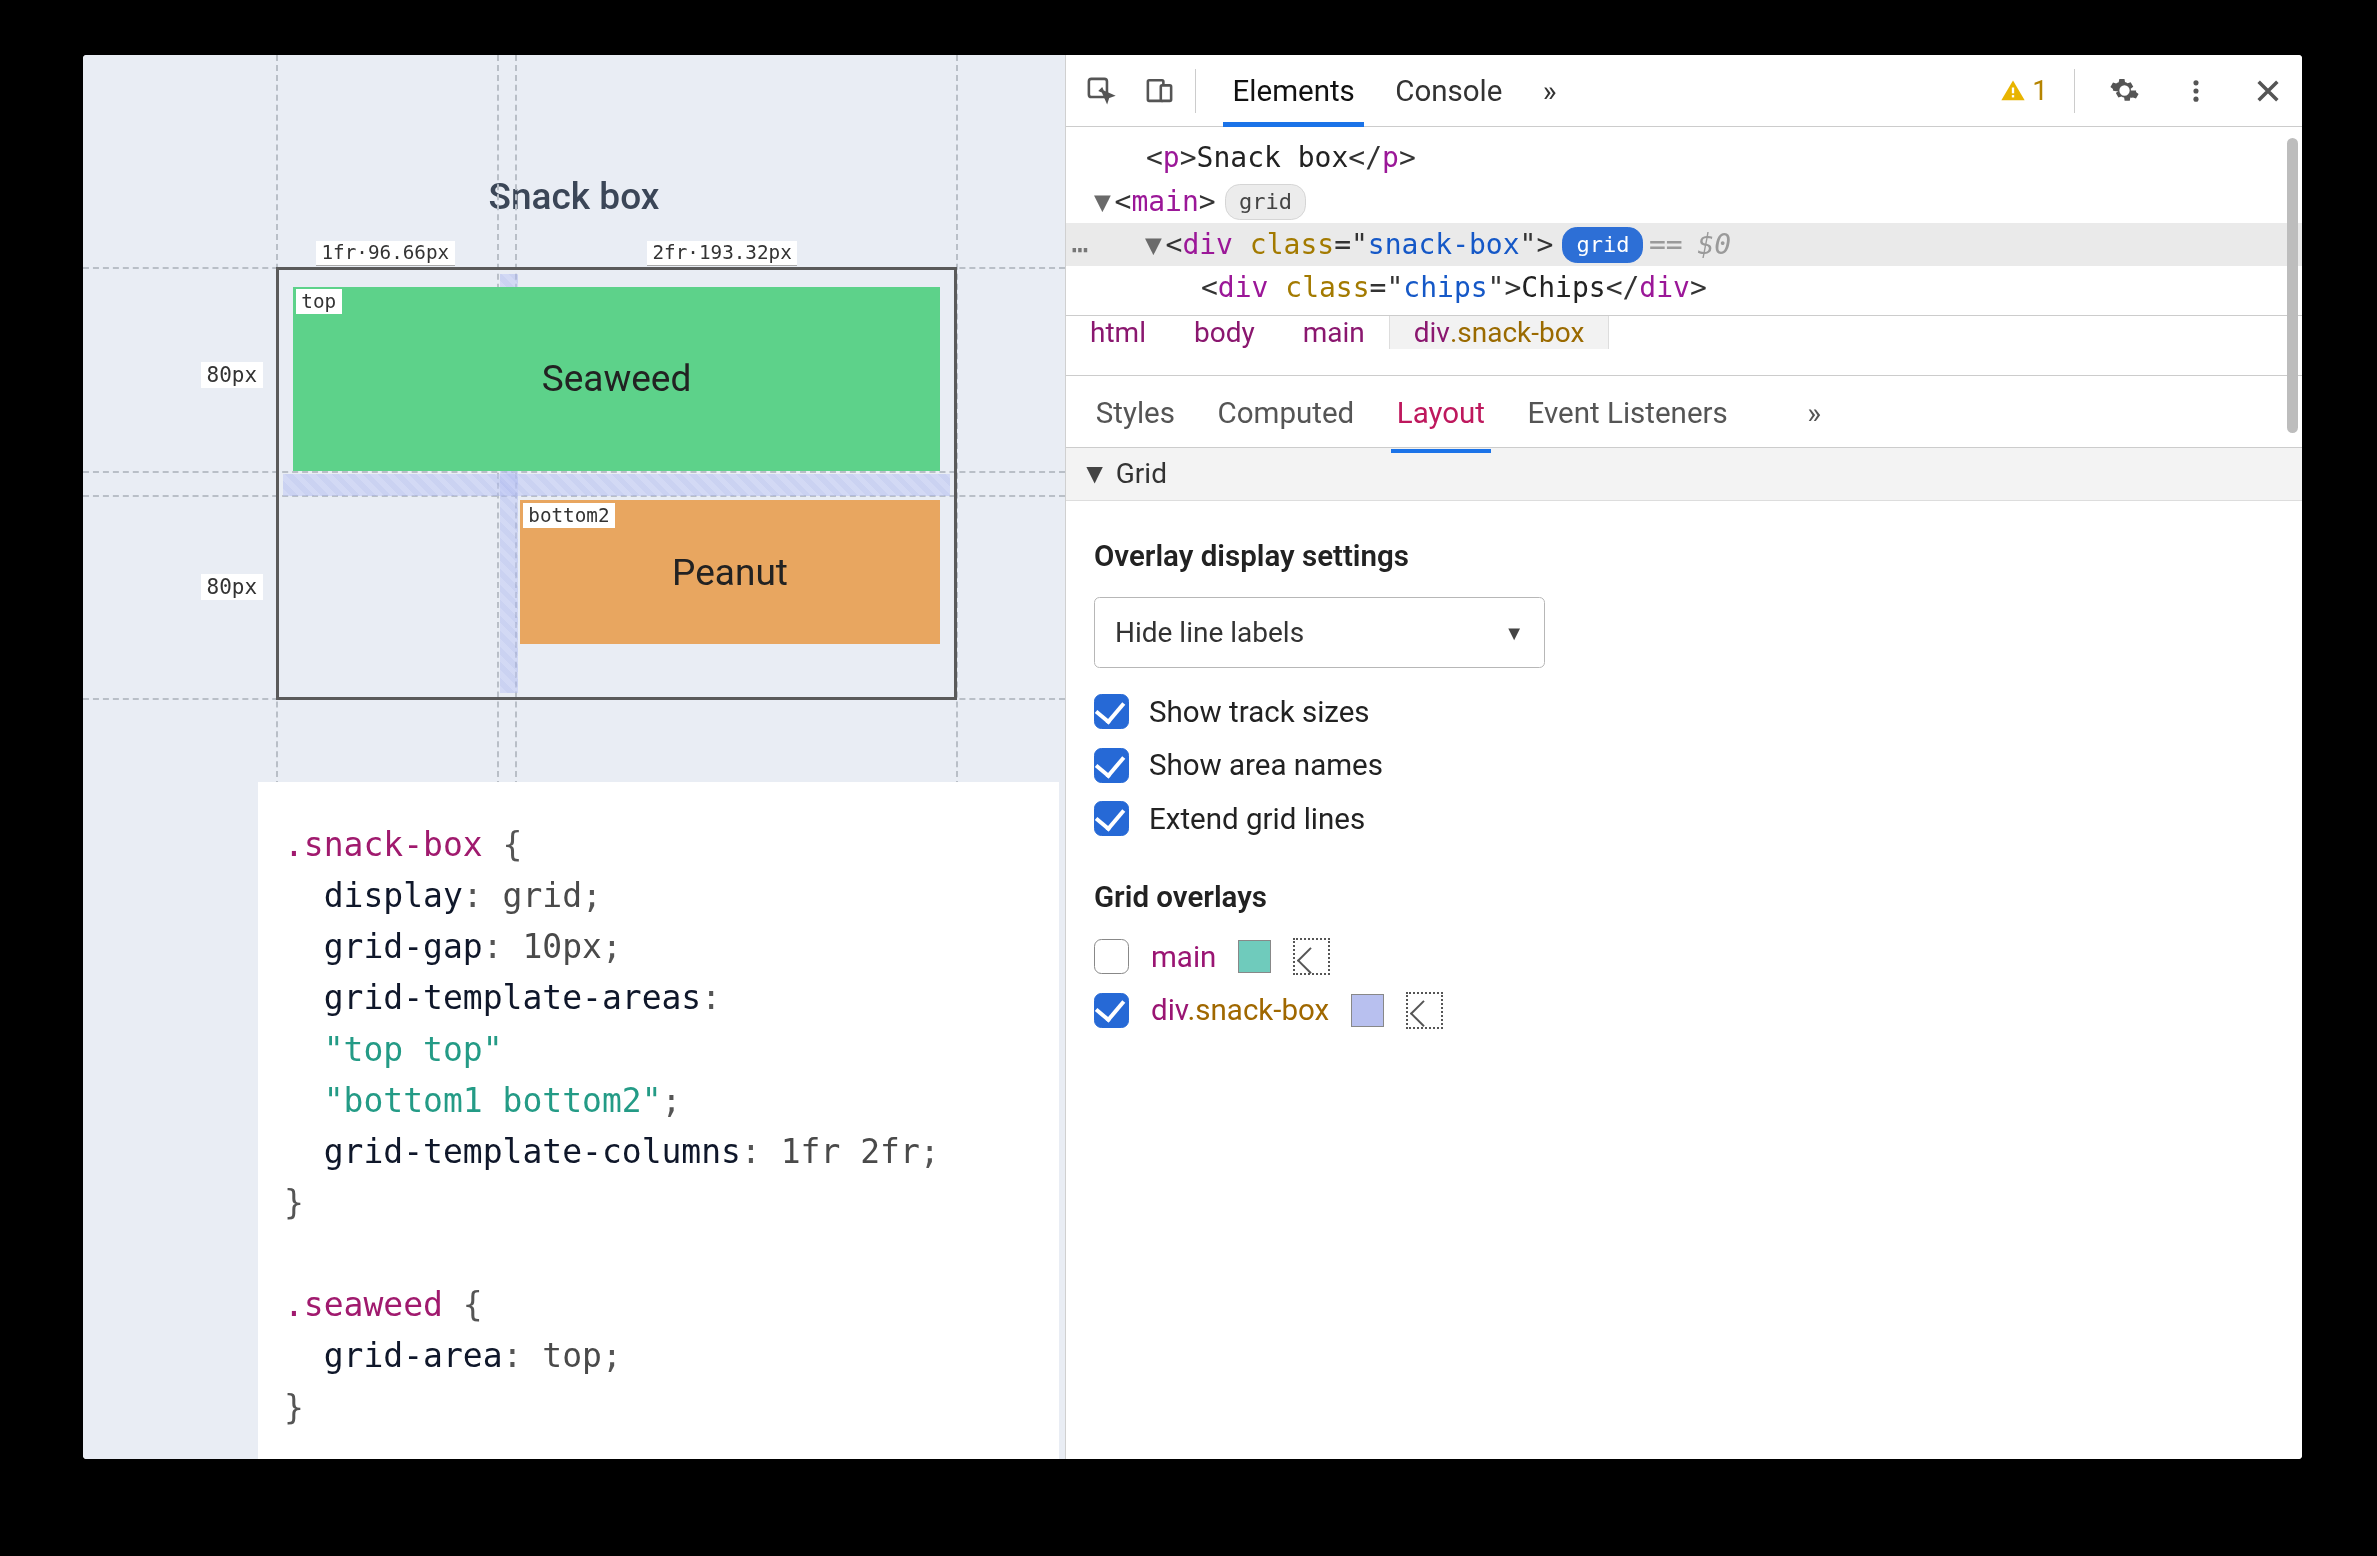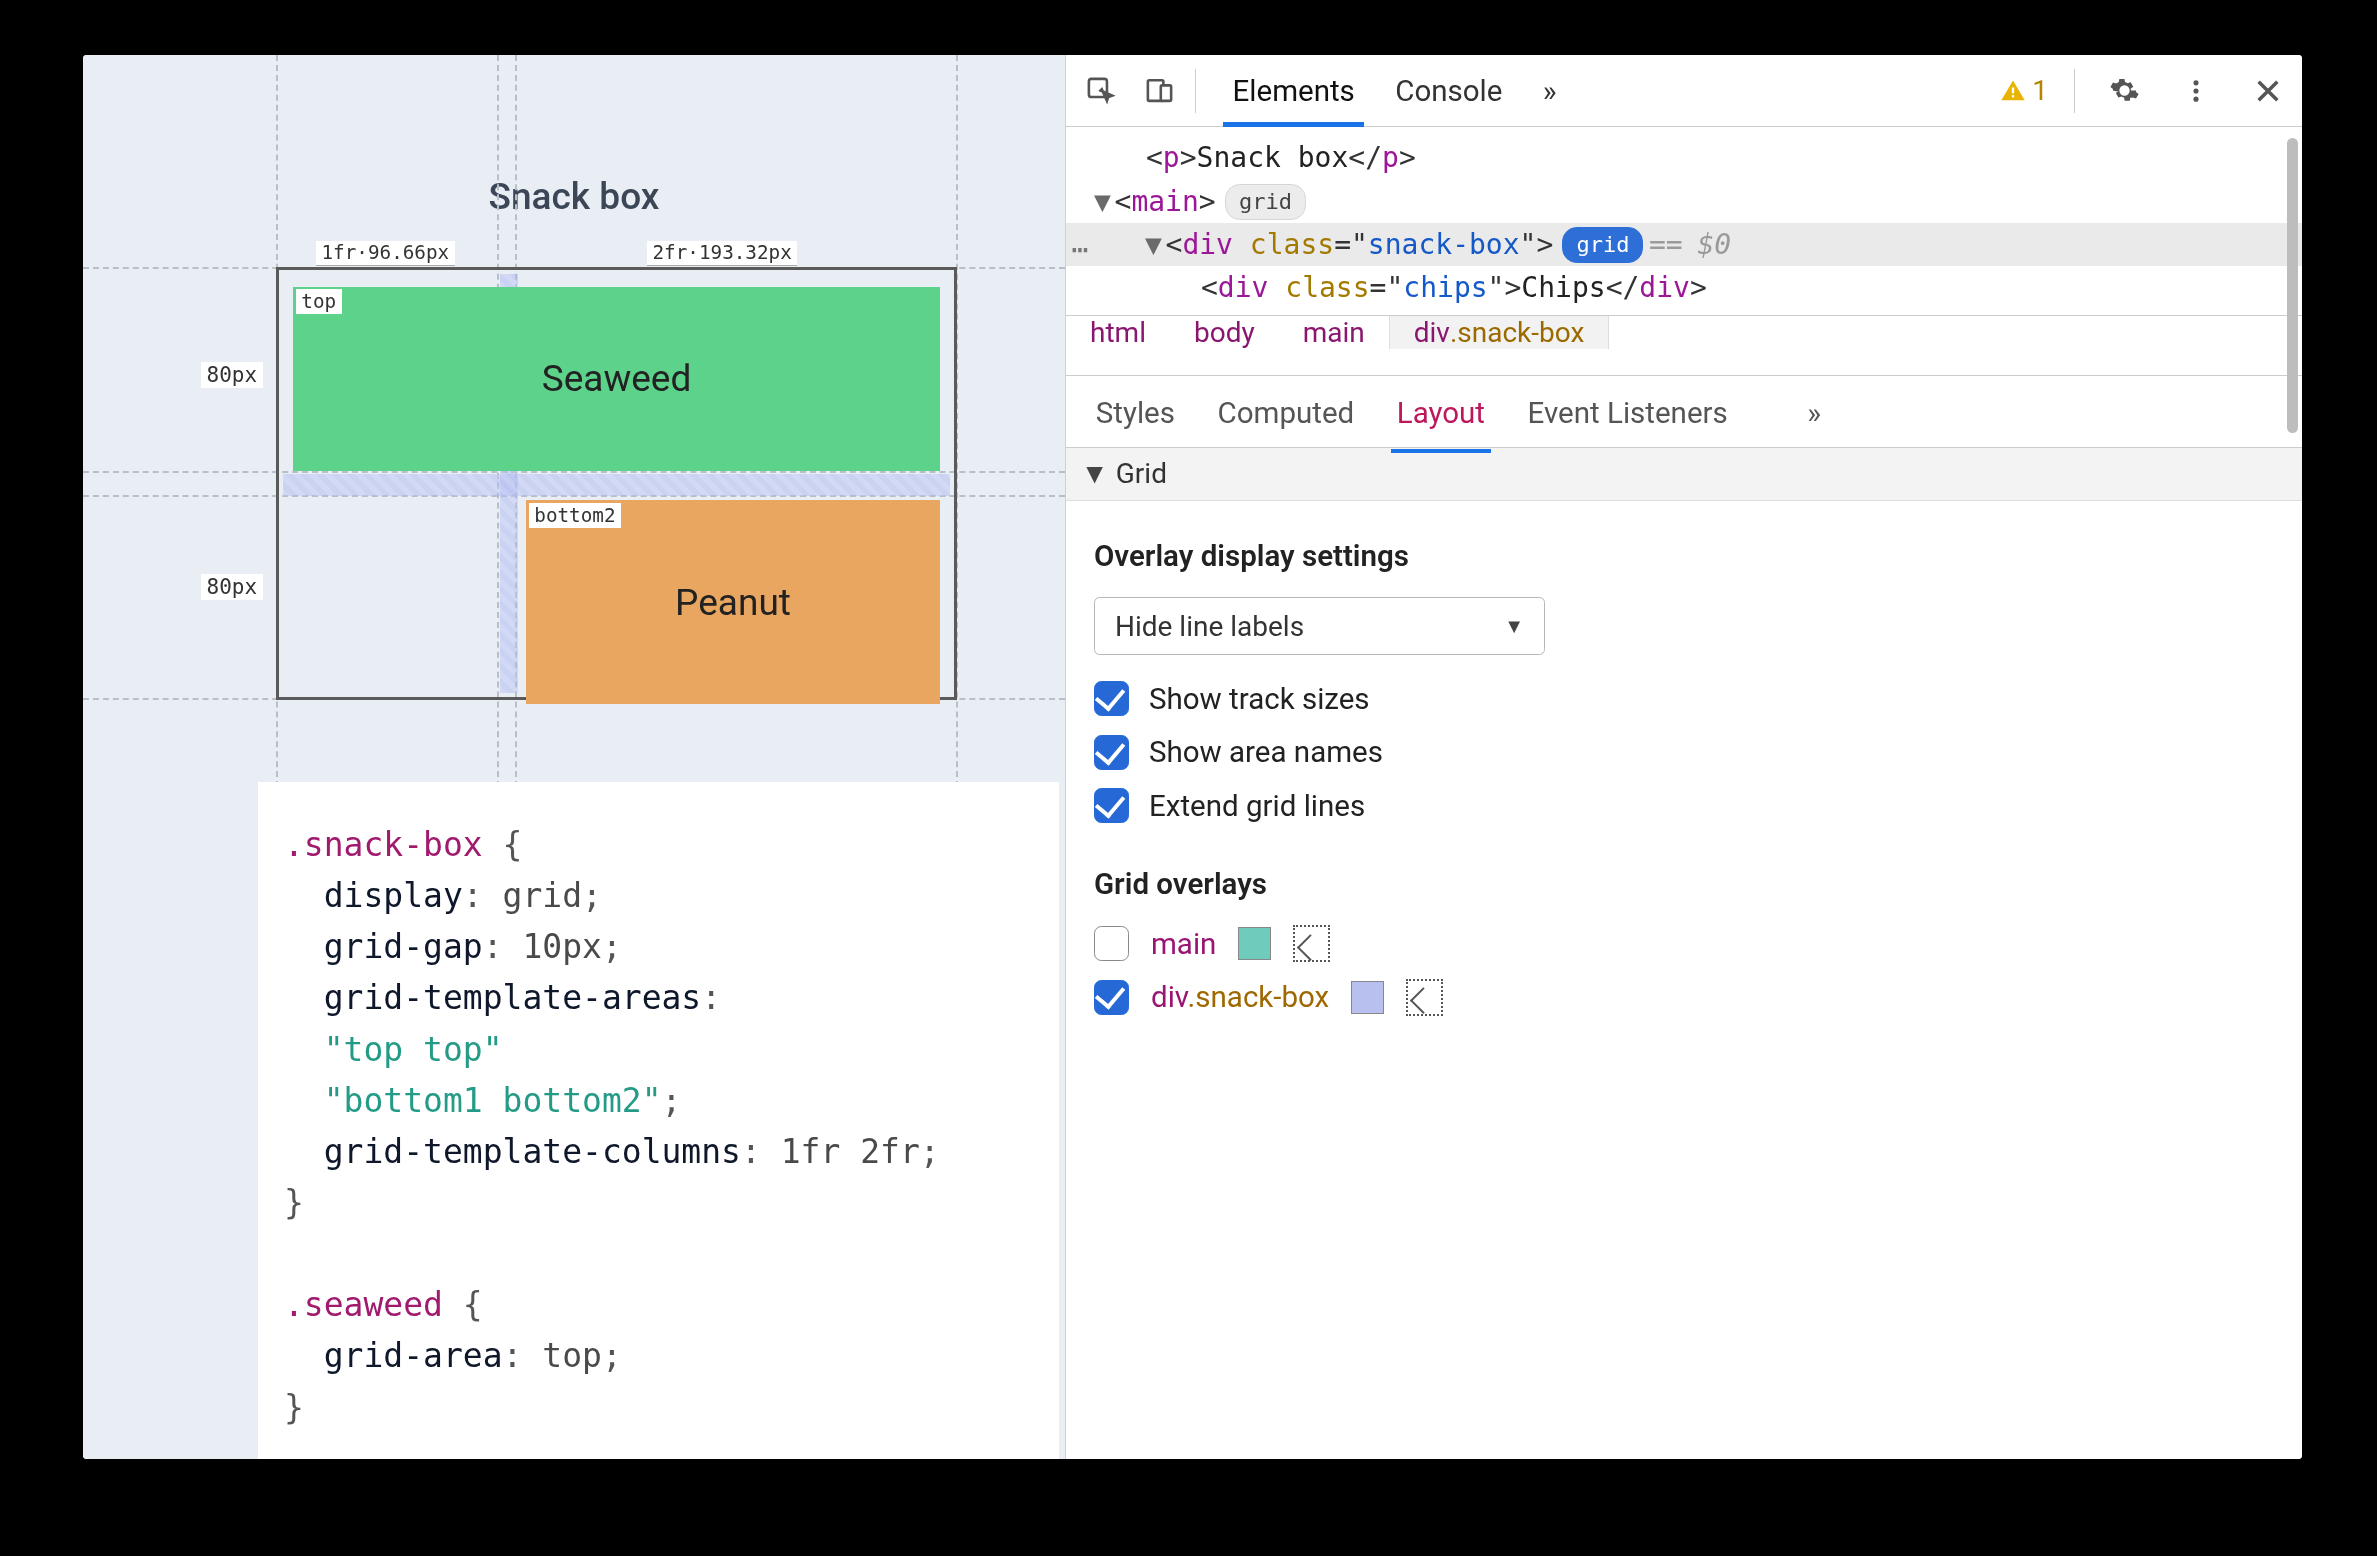--- a/index.html
+++ b/index.html
@@ -48,21 +48,21 @@
   }
   .track-label { top:-29.5px; font-size:19.3px; border-bottom:0.9px solid #aaa;}
   .size-label { left:-78px; font-size:21px; }
   .area-label { font-size:19.3px; top:2.8px; left:2.8px; }
   .cell {
     position:absolute; display:flex; align-items:center; justify-content:center;
     font-size:37px; color:#222;
   }
   .seaweed { left:14px; top:16.6px; right:14px; height:184px; background:#5dd28a; }
   .chips   { left:14px; top:230px; width:204px; height:184px; background:#eff0c6; }
-  .peanut  { left:247px; top:230px; right:14px; height:204px; background:#e8a660; }
+  .peanut  { left:241px; top:230px; right:14px; height:144px; background:#e8a660; }
   .gap-row { position:absolute; left:3.7px; right:3.7px; top:204px; height:22px; background:repeating-linear-gradient(45deg,#bcc5f5 0 5.5px,#acb7ef 5.5px 11px); opacity:0.5;}
   .gap-col { position:absolute; top:3.7px; bottom:3.7px; left:221px; width:18.4px; background:repeating-linear-gradient(45deg,#bcc5f5 0 5.5px,#acb7ef 5.5px 11px); opacity:0.5;}
 
   .codeblock {
     position:absolute; left:175px; top:727px; width:801px; background:#fff;
     padding:37px 26px; font-family: ui-monospace, Menlo, Consolas, monospace;
     font-size:33px; line-height:1.55; color:#4a4a4a; white-space:pre;
   }
   .tok-sel   { color:#a01a6e; }
   .tok-prop  { color:#0f172a; }
@@ -140,21 +140,21 @@
 
   .section-head {
     background:#f3f3f3; border-bottom:0.9px solid #ddd; font-size:28px; color:#333;
     padding:9.2px 14.7px; display:flex; align-items:center; gap:7.4px;
   }
   .section-head .disclosure { color:#444; }
 
   .section-body { padding:22px 28px 9.2px; }
   .section-title { font-size:29.5px; font-weight:600; margin:16.6px 0 24px; color:#222;}
   .selectbox {
-    width:451px; height:58px; border:1.8px solid #b7b7b7; border-radius:5.5px;
+    width:451px; height:71px; border:1.8px solid #b7b7b7; border-radius:5.5px;
     display:flex; align-items:center; padding:0 20px; font-size:28px; color:#333;
     justify-content:space-between; margin-bottom:26px;
   }
   .selectbox .caret { color:#444; font-size:20px;}
   .check-row {
     display:flex; align-items:center; gap:20px; font-size:29.5px; color:#222;
     margin:18.4px 0;
   }
   .checkbox {
     width:35px; height:35px; border-radius:7.4px; position:relative; flex:0 0 35px;

